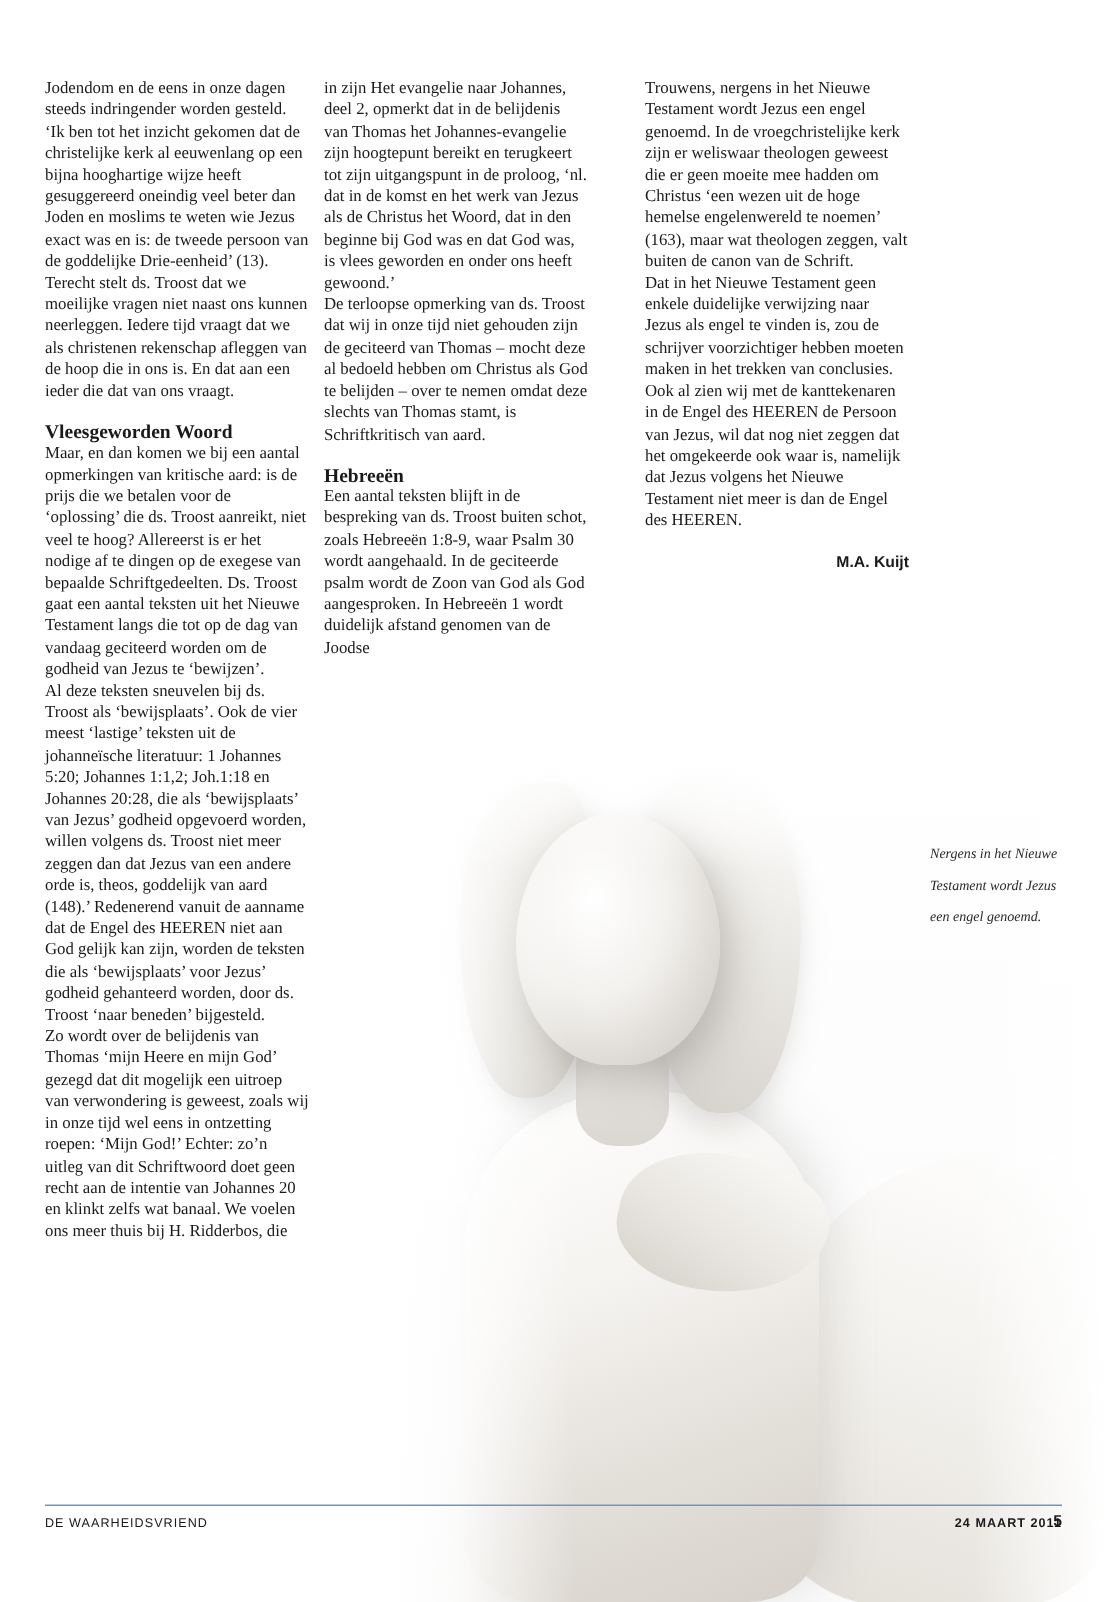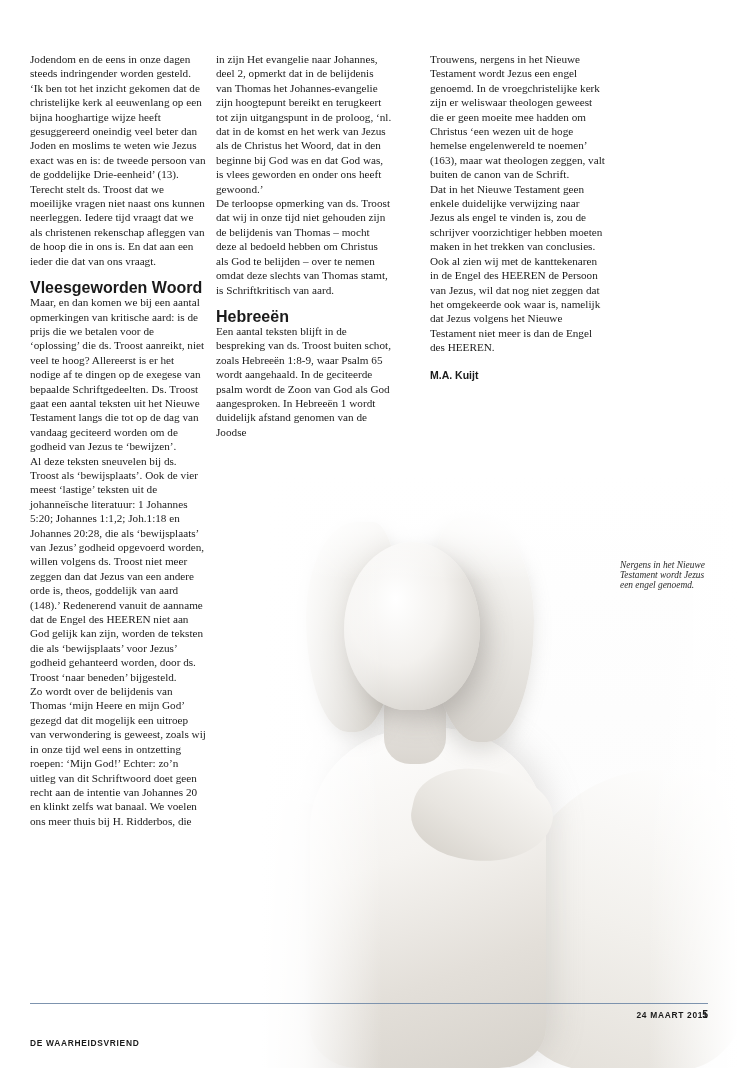--- a/index.html
+++ b/index.html
@@ -135,44 +135,45 @@
     margin: 0;
   }
   .col p + p {
     margin-top: 0px;
   }
   .col-1 { left: 30px;  top: 52px; }
   .col-2 { left: 216px; top: 52px; width: 176px; }
   .col-3 { left: 430px; top: 52px; width: 176px; }
 
   .subhead {
-    font-family: Liberation Sans, sans-serif;
-    font-weight: bold;
-    font-size: 16px;
+    font-family: Liberation Serif, serif;
+    font-weight: bold;
+    font-size: 13px;
     line-height: 14px;
     margin-top: 13px !important;
     margin-bottom: 1px;
   }
   .byline {
     font-family: "Liberation Sans", sans-serif;
     font-weight: bold;
     font-size: 10.5px;
+    text-align: right;
     margin-top: 13px !important;
   }
 
   
   .caption {
     position: absolute;
     left: 620px;
     top: 560px;
     width: 96px;
     font-family: "Liberation Serif", serif;
     font-style: italic;
     font-size: 9.4px;
-    line-height: 10px;
+    line-height: 21px;
     color: #2b2b2b;
     z-index: 4;
   }
 
   
   .footer-rule {
     position: absolute;
     left: 30px;
     top: 1003px;
     width: 678px;
@@ -187,22 +188,21 @@
     width: 678px;
     height: 16px;
     z-index: 5;
     font-family: "Liberation Sans", sans-serif;
     font-size: 8.4px;
     letter-spacing: 0.7px;
     color: #1a1a1a;
   }
   .footer .f-left {
     position: absolute; left: 0; top: 0;
-    font-weight: bold;
-    margin-top: 28px;
+    font-weight: normal;
   }
   .footer .f-center {
     position: absolute; left: 0; top: 0;
     width: 678px; text-align: right;
     font-weight: bold;
   }
   .footer .f-right {
     position: absolute; right: 0; top: -2px;
     font-weight: bold;
     font-size: 10.5px;
@@ -234,23 +234,23 @@
     <p>Jodendom en de eens in onze dagen steeds indringender worden gesteld.</p>
     <p>‘Ik ben tot het inzicht gekomen dat de christelijke kerk al eeuwenlang op een bijna hooghartige wijze heeft gesuggereerd oneindig veel beter dan Joden en moslims te weten wie Jezus exact was en is: de tweede persoon van de goddelijke Drie-eenheid’ (13). Terecht stelt ds. Troost dat we  moeilijke vragen niet naast ons kunnen neerleggen. Iedere tijd vraagt dat we als christenen rekenschap afleggen van de hoop die in ons is. En dat aan een ieder die dat van ons vraagt.</p>
     <p class="subhead">Vleesgeworden Woord</p>
     <p>Maar, en dan komen we bij een aantal opmerkingen van kritische aard: is de prijs die we betalen voor de ‘oplossing’ die ds. Troost aanreikt, niet veel te hoog? Allereerst is er het nodige af te dingen op de exegese van bepaalde Schriftgedeelten. Ds. Troost gaat een aantal teksten uit het Nieuwe Testament langs die tot op de dag van vandaag geciteerd worden om de godheid van Jezus te ‘bewijzen’.</p>
     <p>Al deze teksten sneuvelen bij ds. Troost als ‘bewijsplaats’. Ook de vier meest ‘lastige’ teksten uit de johanneïsche literatuur: 1 Johannes 5:20; Johannes 1:1,2; Joh.1:18  en Johannes 20:28, die als ‘bewijsplaats’ van Jezus’ godheid opgevoerd worden, willen volgens ds. Troost niet meer zeggen dan dat Jezus van een andere orde is, theos, goddelijk van aard (148).’ Redenerend vanuit de aanname dat de Engel des HEEREN niet aan God gelijk kan zijn, worden de teksten die als ‘bewijsplaats’ voor Jezus’ godheid gehanteerd worden, door ds. Troost ‘naar beneden’ bijgesteld.</p>
     <p>Zo wordt over de belijdenis van Thomas ‘mijn Heere en mijn God’ gezegd dat dit mogelijk een uitroep van verwondering is geweest, zoals wij in onze tijd wel eens in ontzetting roepen: ‘Mijn God!’ Echter: zo’n uitleg van dit Schriftwoord doet geen recht aan de intentie van Johannes 20 en klinkt zelfs wat banaal. We voelen ons meer thuis bij H. Ridderbos, die</p>
   </div>
 
   <div class="col col-2">
     <p>in zijn Het evangelie naar Johannes, deel 2, opmerkt dat in de belijdenis van Thomas het Johannes-evangelie zijn hoogtepunt bereikt en terugkeert tot zijn uitgangspunt in de proloog, ‘nl. dat in de komst en het werk van Jezus als de Christus het Woord, dat in den beginne bij God was en dat God was, is vlees geworden en onder ons heeft gewoond.’</p>
-    <p>De terloopse opmerking van ds. Troost dat wij in onze tijd niet gehouden zijn de belijdenis van Thomas – mocht deze al bedoeld hebben om Christus als God te belijden – over te nemen omdat deze slechts van Thomas stamt, is Schriftkritisch van aard.</p>
+    <p>De terloopse opmerking van ds. Troost dat wij in onze tijd niet gehouden zijn de geciteerd van Thomas – mocht deze al bedoeld hebben om Christus als God te belijden – over te nemen omdat deze slechts van Thomas stamt, is Schriftkritisch van aard.</p>
     <p class="subhead">Hebreeën</p>
-    <p>Een aantal teksten blijft in de bespreking van ds. Troost buiten schot, zoals Hebreeën 1:8-9, waar Psalm 65 wordt aangehaald. In de geciteerde psalm wordt de Zoon van God als God aangesproken. In Hebreeën 1 wordt duidelijk afstand genomen van de Joodse</p>
+    <p>Een aantal teksten blijft in de bespreking van ds. Troost buiten schot, zoals Hebreeën 1:8-9, waar Psalm 30 wordt aangehaald. In de geciteerde psalm wordt de Zoon van God als God aangesproken. In Hebreeën 1 wordt duidelijk afstand genomen van de Joodse</p>
   </div>
 
   <div class="col col-3">
     <p>Trouwens, nergens in het Nieuwe Testament wordt Jezus een engel genoemd. In de vroegchristelijke kerk zijn er weliswaar theologen geweest die er geen moeite mee hadden om Christus ‘een wezen uit de hoge hemelse engelenwereld te noemen’ (163), maar wat theologen zeggen, valt buiten de canon van de Schrift.</p>
     <p>Dat in het Nieuwe Testament geen enkele duidelijke verwijzing naar Jezus als engel te vinden is, zou de schrijver voorzichtiger hebben moeten maken in het trekken van conclusies. Ook al zien wij met de kanttekenaren in de Engel des HEEREN de Persoon van Jezus, wil dat nog niet zeggen dat het omgekeerde ook waar is, namelijk dat Jezus volgens het Nieuwe Testament niet meer is dan de Engel des HEEREN.</p>
     <p class="byline">M.A. Kuijt</p>
   </div>
 
   <div class="caption">Nergens in het Nieuwe Testament wordt Jezus een engel genoemd.</div>
 

